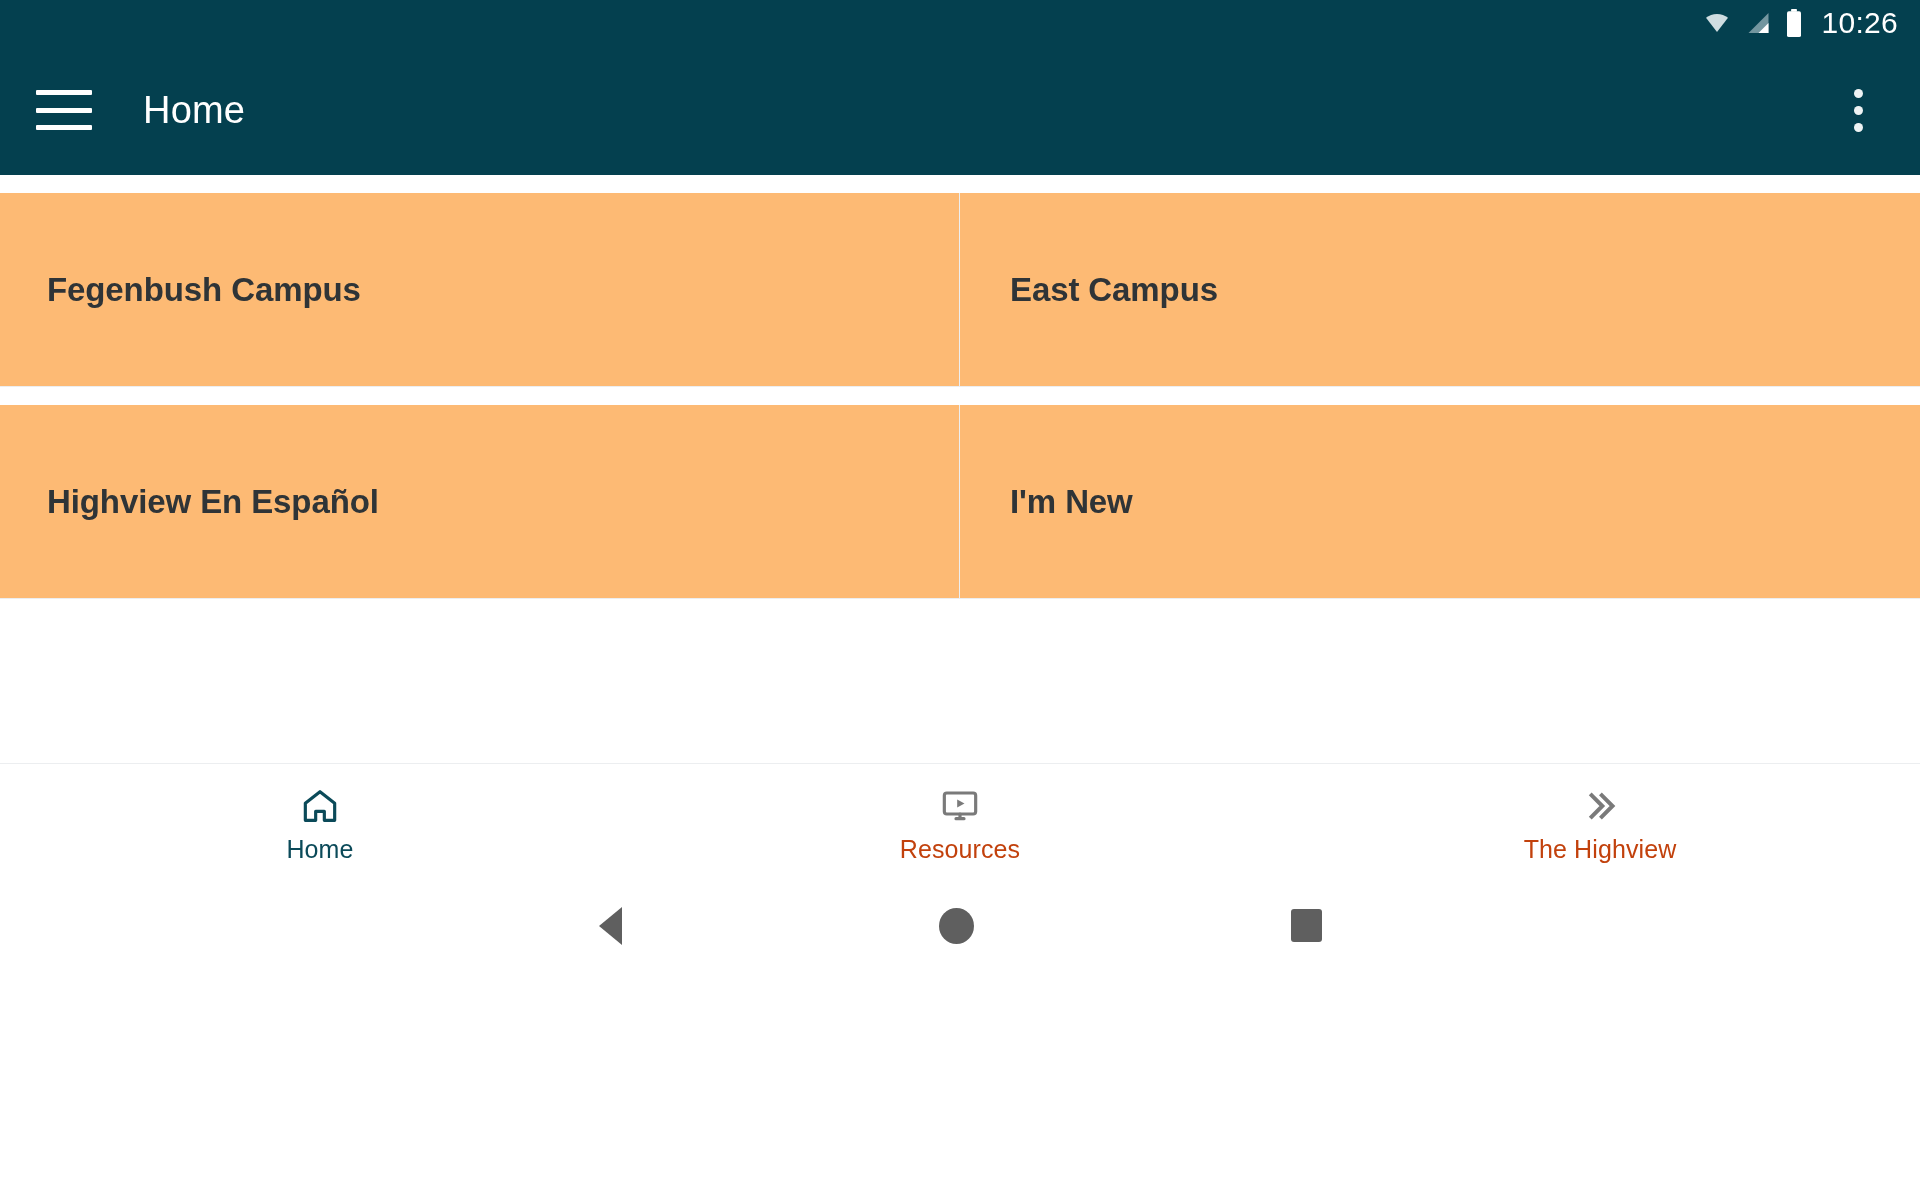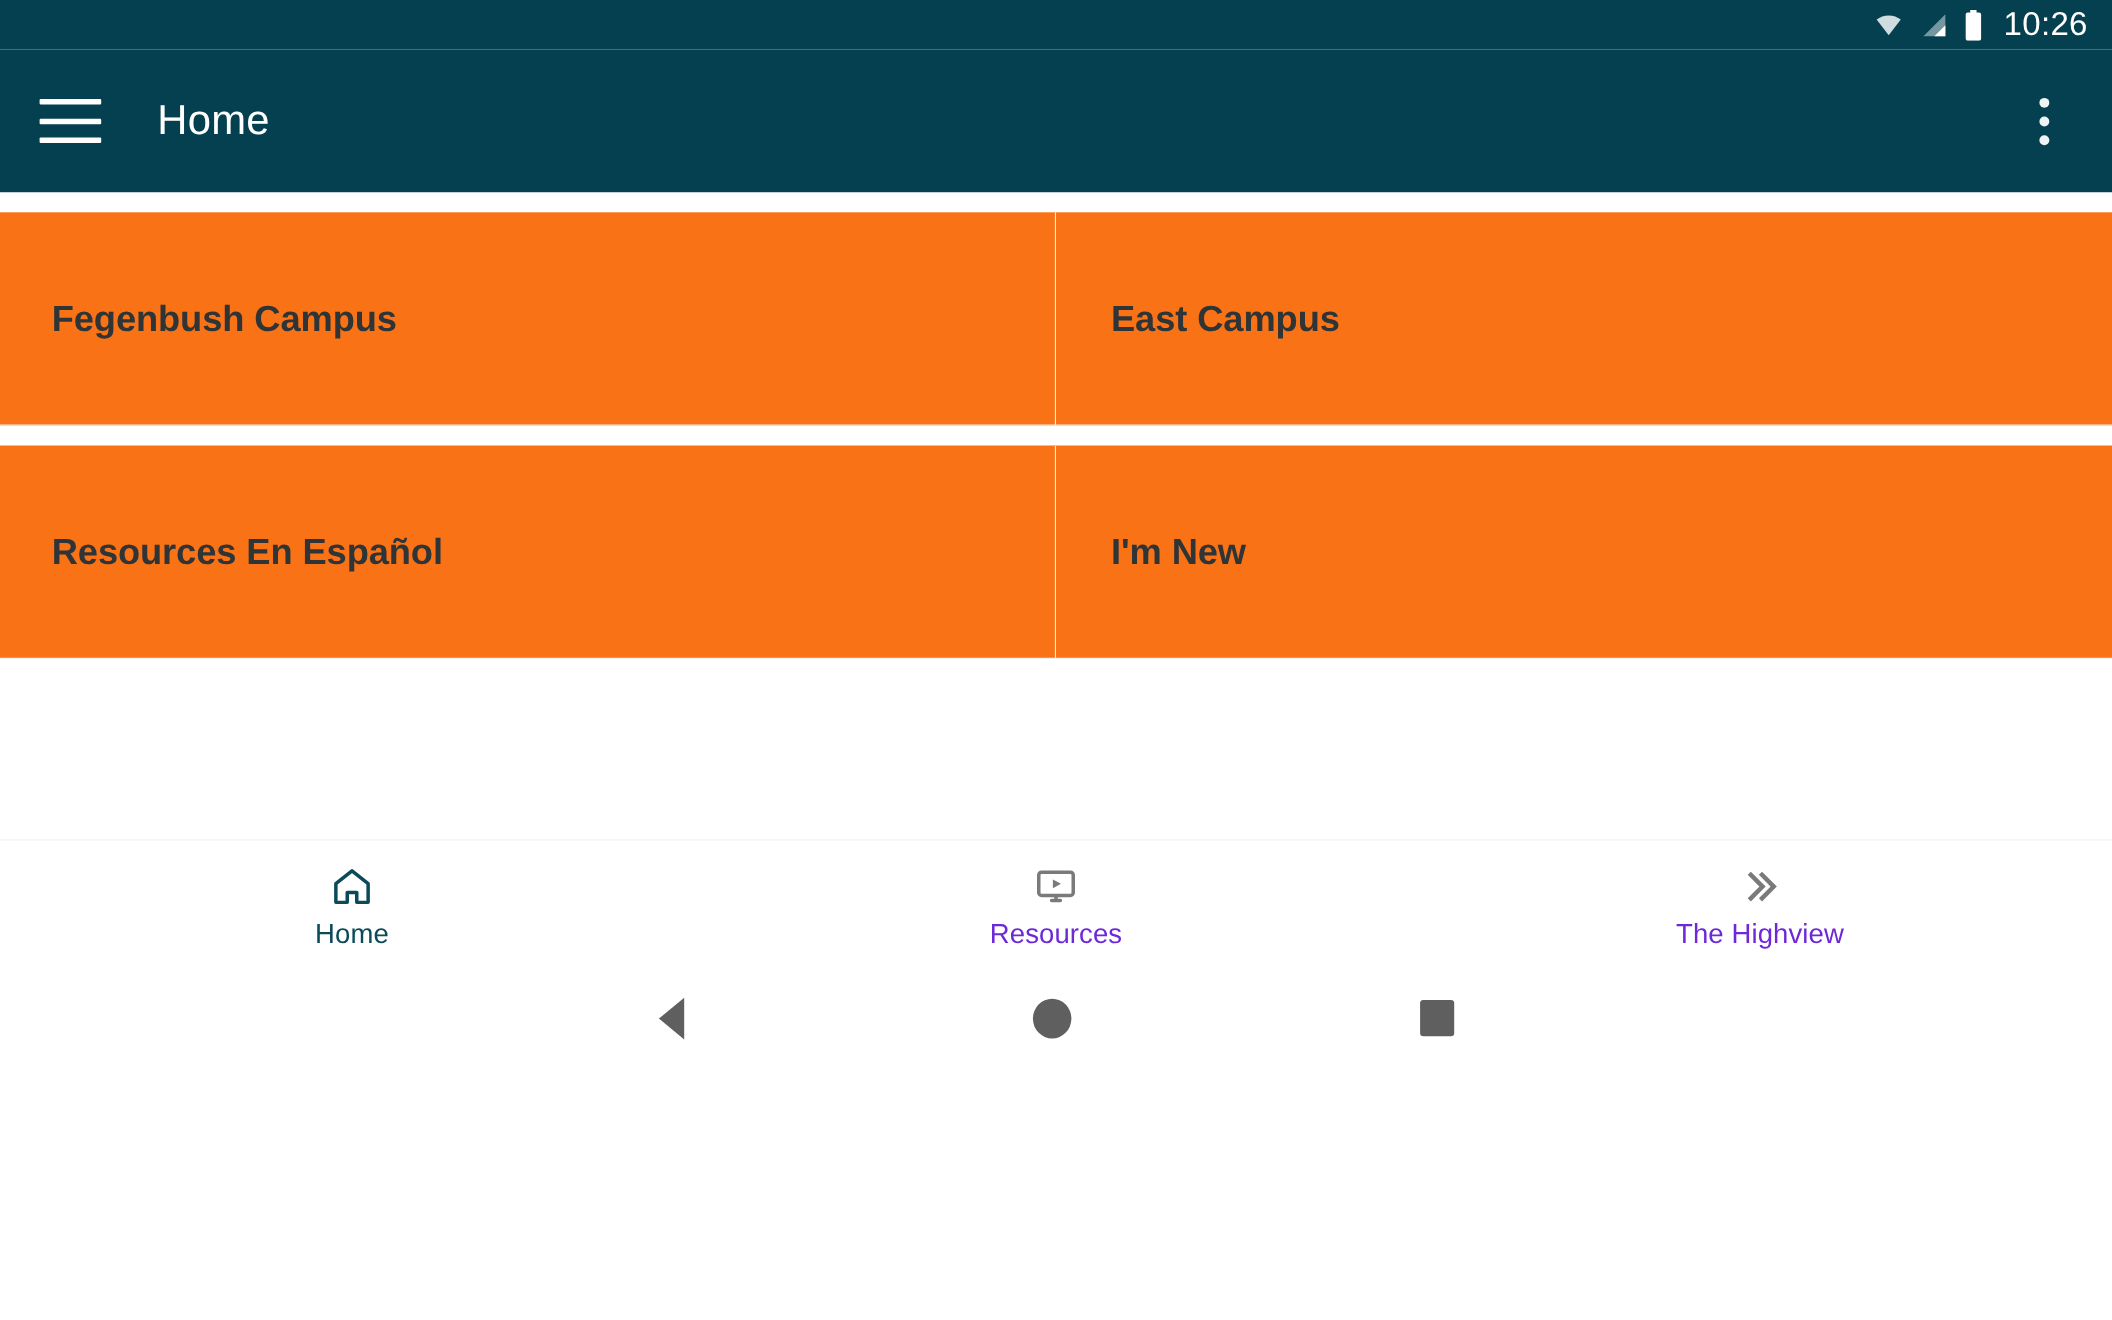--- a/index.html
+++ b/index.html
@@ -49,21 +49,21 @@
   
   .content { flex:1 1 auto; background:#ffffff; position:relative; }
   .grid {
     display:grid;
     grid-template-columns:1fr 1fr;
     grid-template-rows:212px 212px;
     width:1920px;
   }
   .card {
     position:relative; display:flex; align-items:center;
-    background:#f97316; cursor:pointer;
+    background:#fdba74; cursor:pointer;
     padding-left:47px;
     box-shadow:inset -1px 0 0 #eceef0, inset 0 -1px 0 #eceef0;
     margin-top:18px;
   }
   .card.col-right { box-shadow:inset 0 -1px 0 #eceef0; padding-left:50px;text-align:center; }
   .card-title {
     font-size:33px; font-weight:700; color:#2f3437;
     letter-spacing:-0.1px; line-height:1.1;
   }
 
@@ -73,21 +73,21 @@
     border-top:1px solid #eceef0;
     display:flex; align-items:center;
   }
   .tab {
     flex:1 1 0; height:100%;
     display:flex; flex-direction:column;
     align-items:center; justify-content:center; gap:10px;
     cursor:pointer;
   }
   .tab .ico { height:42px; display:flex; align-items:center; justify-content:center; }
-  .tab .lbl { font-size:25px; line-height:1; color:#6d28d9; letter-spacing:.1px; }
+  .tab .lbl { font-size:25px; line-height:1; color:#c2410c; letter-spacing:.1px; }
   .tab.active .lbl { color:#0b4a59; }
 
   
   .sysnav {
     flex:0 0 85px; height:85px; background:#ffffff;
     display:flex; align-items:center; justify-content:space-around;
     padding:0 440px;
   }
   .sysnav div { display:flex; align-items:center; justify-content:center; cursor:pointer; }
   .nav-back {
@@ -141,21 +141,21 @@
 
   <div class="content">
     <div class="grid">
       <div class="card">
         <span class="card-title">Fegenbush Campus</span>
       </div>
       <div class="card col-right">
         <span class="card-title">East Campus</span>
       </div>
       <div class="card">
-        <span class="card-title">Resources En Español</span>
+        <span class="card-title">Highview En Español</span>
       </div>
       <div class="card col-right">
         <span class="card-title">I'm New</span>
       </div>
     </div>
   </div>
 
   <div class="tabbar">
 
     <div class="tab active">

